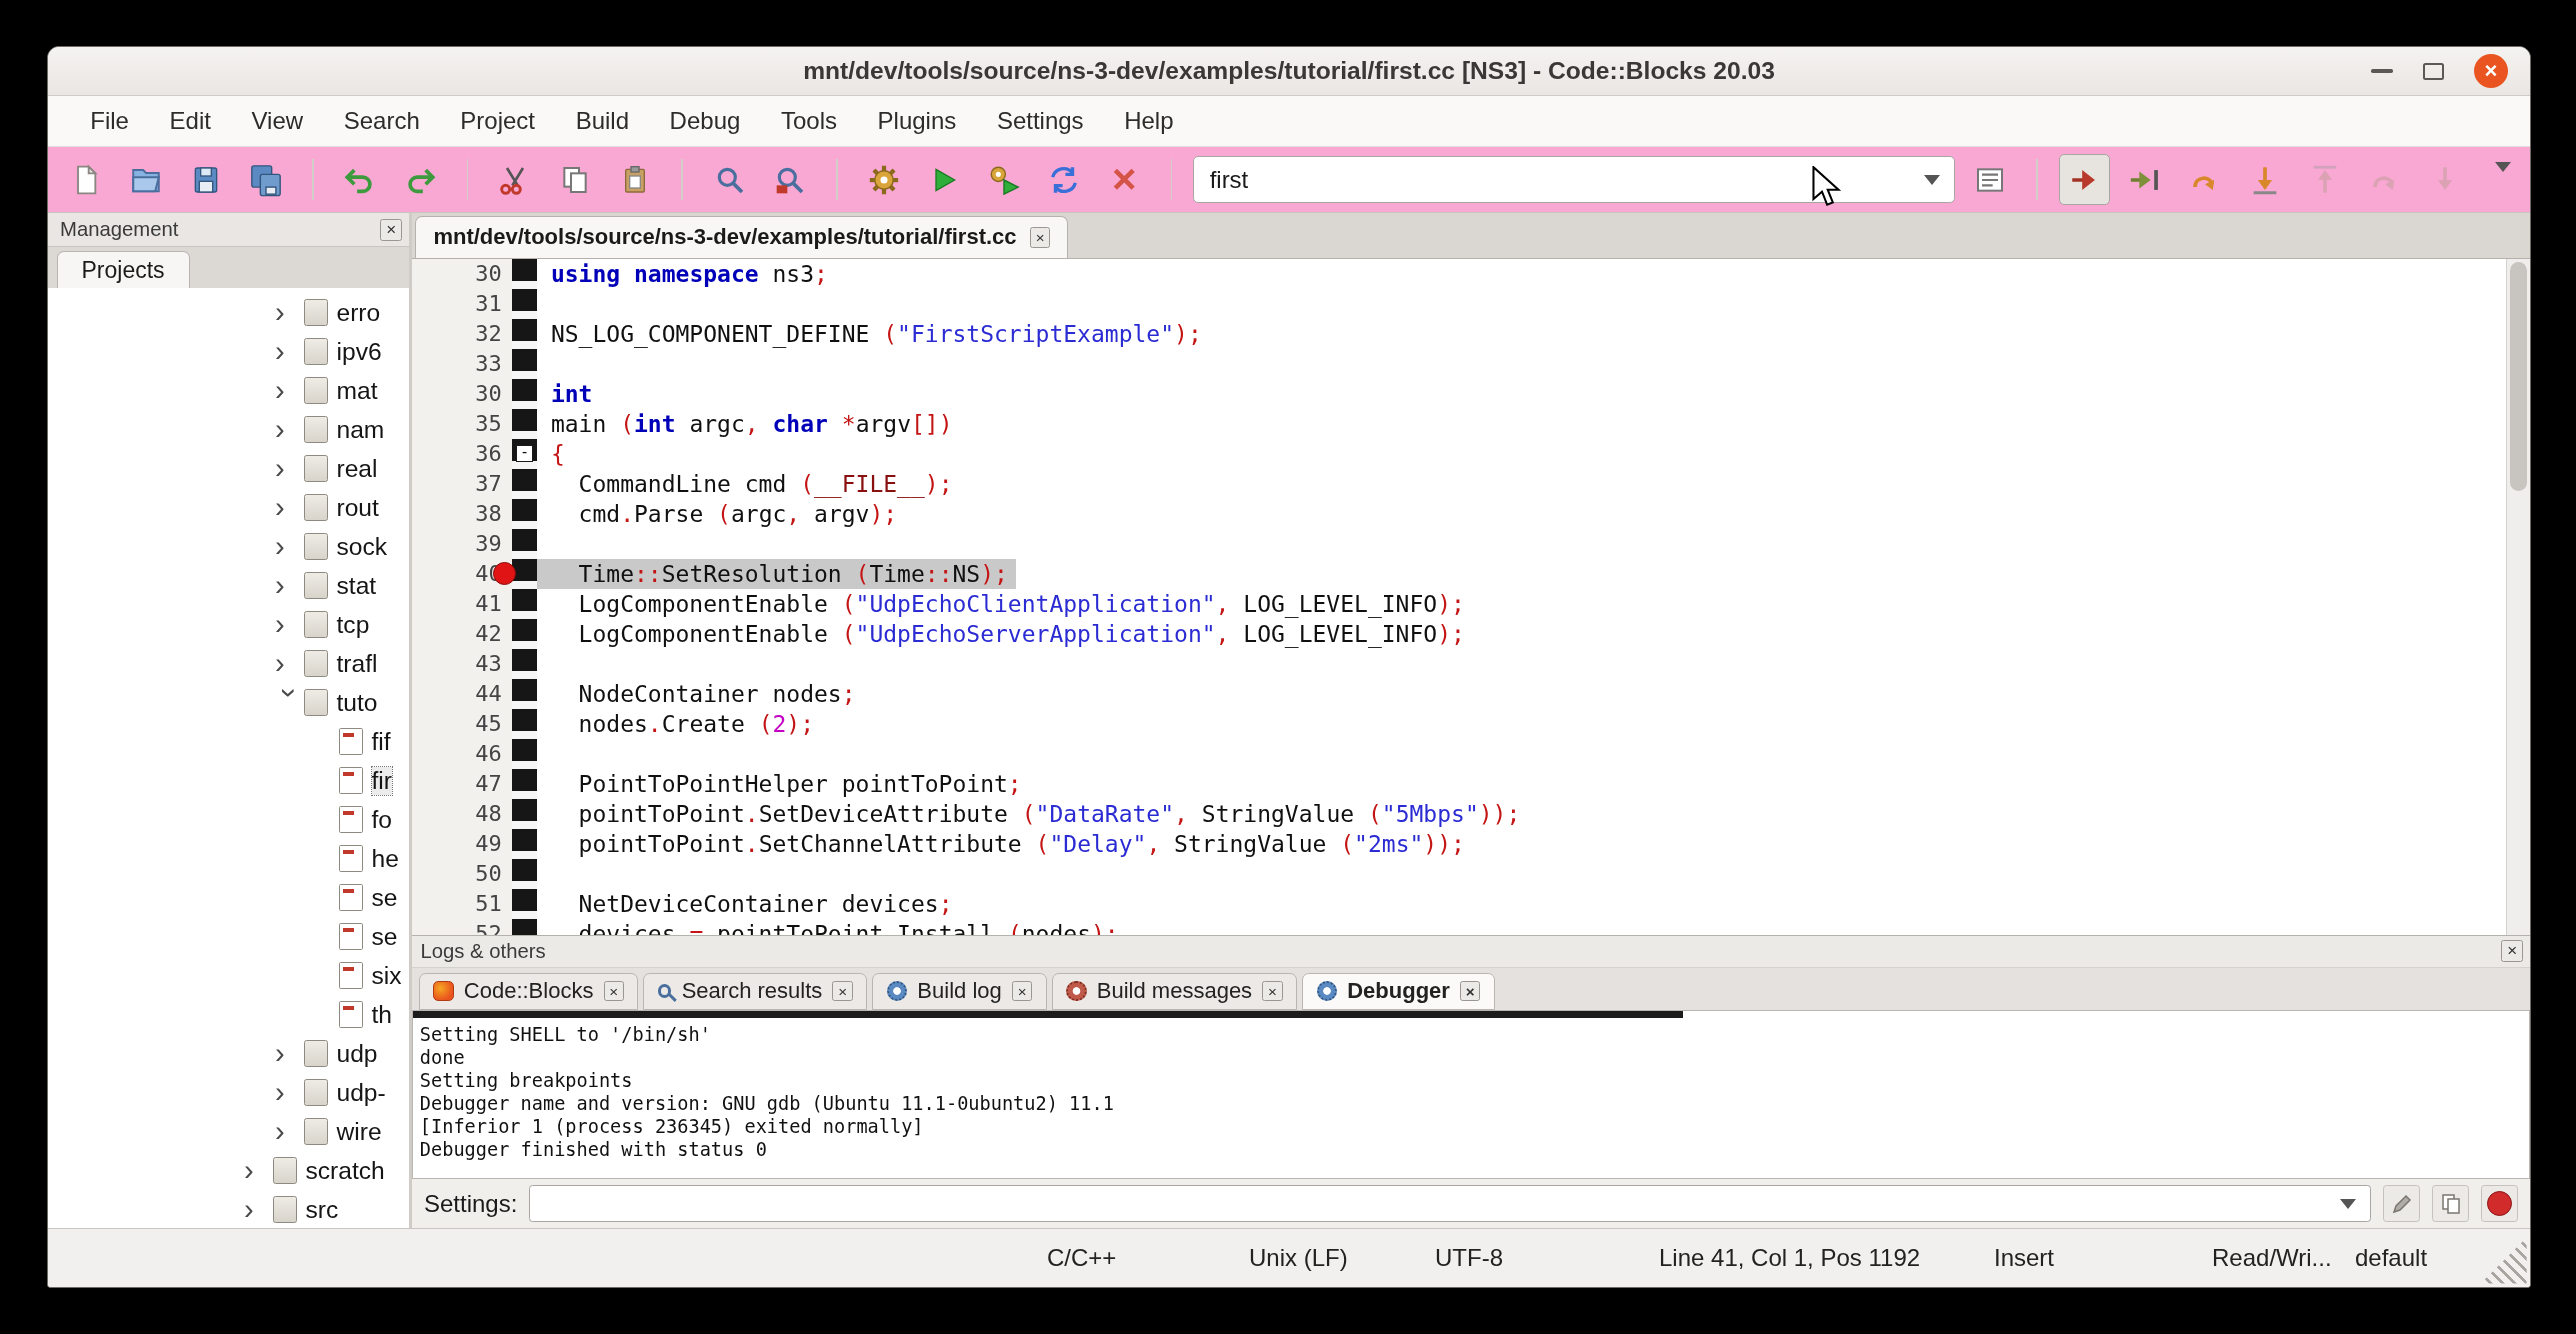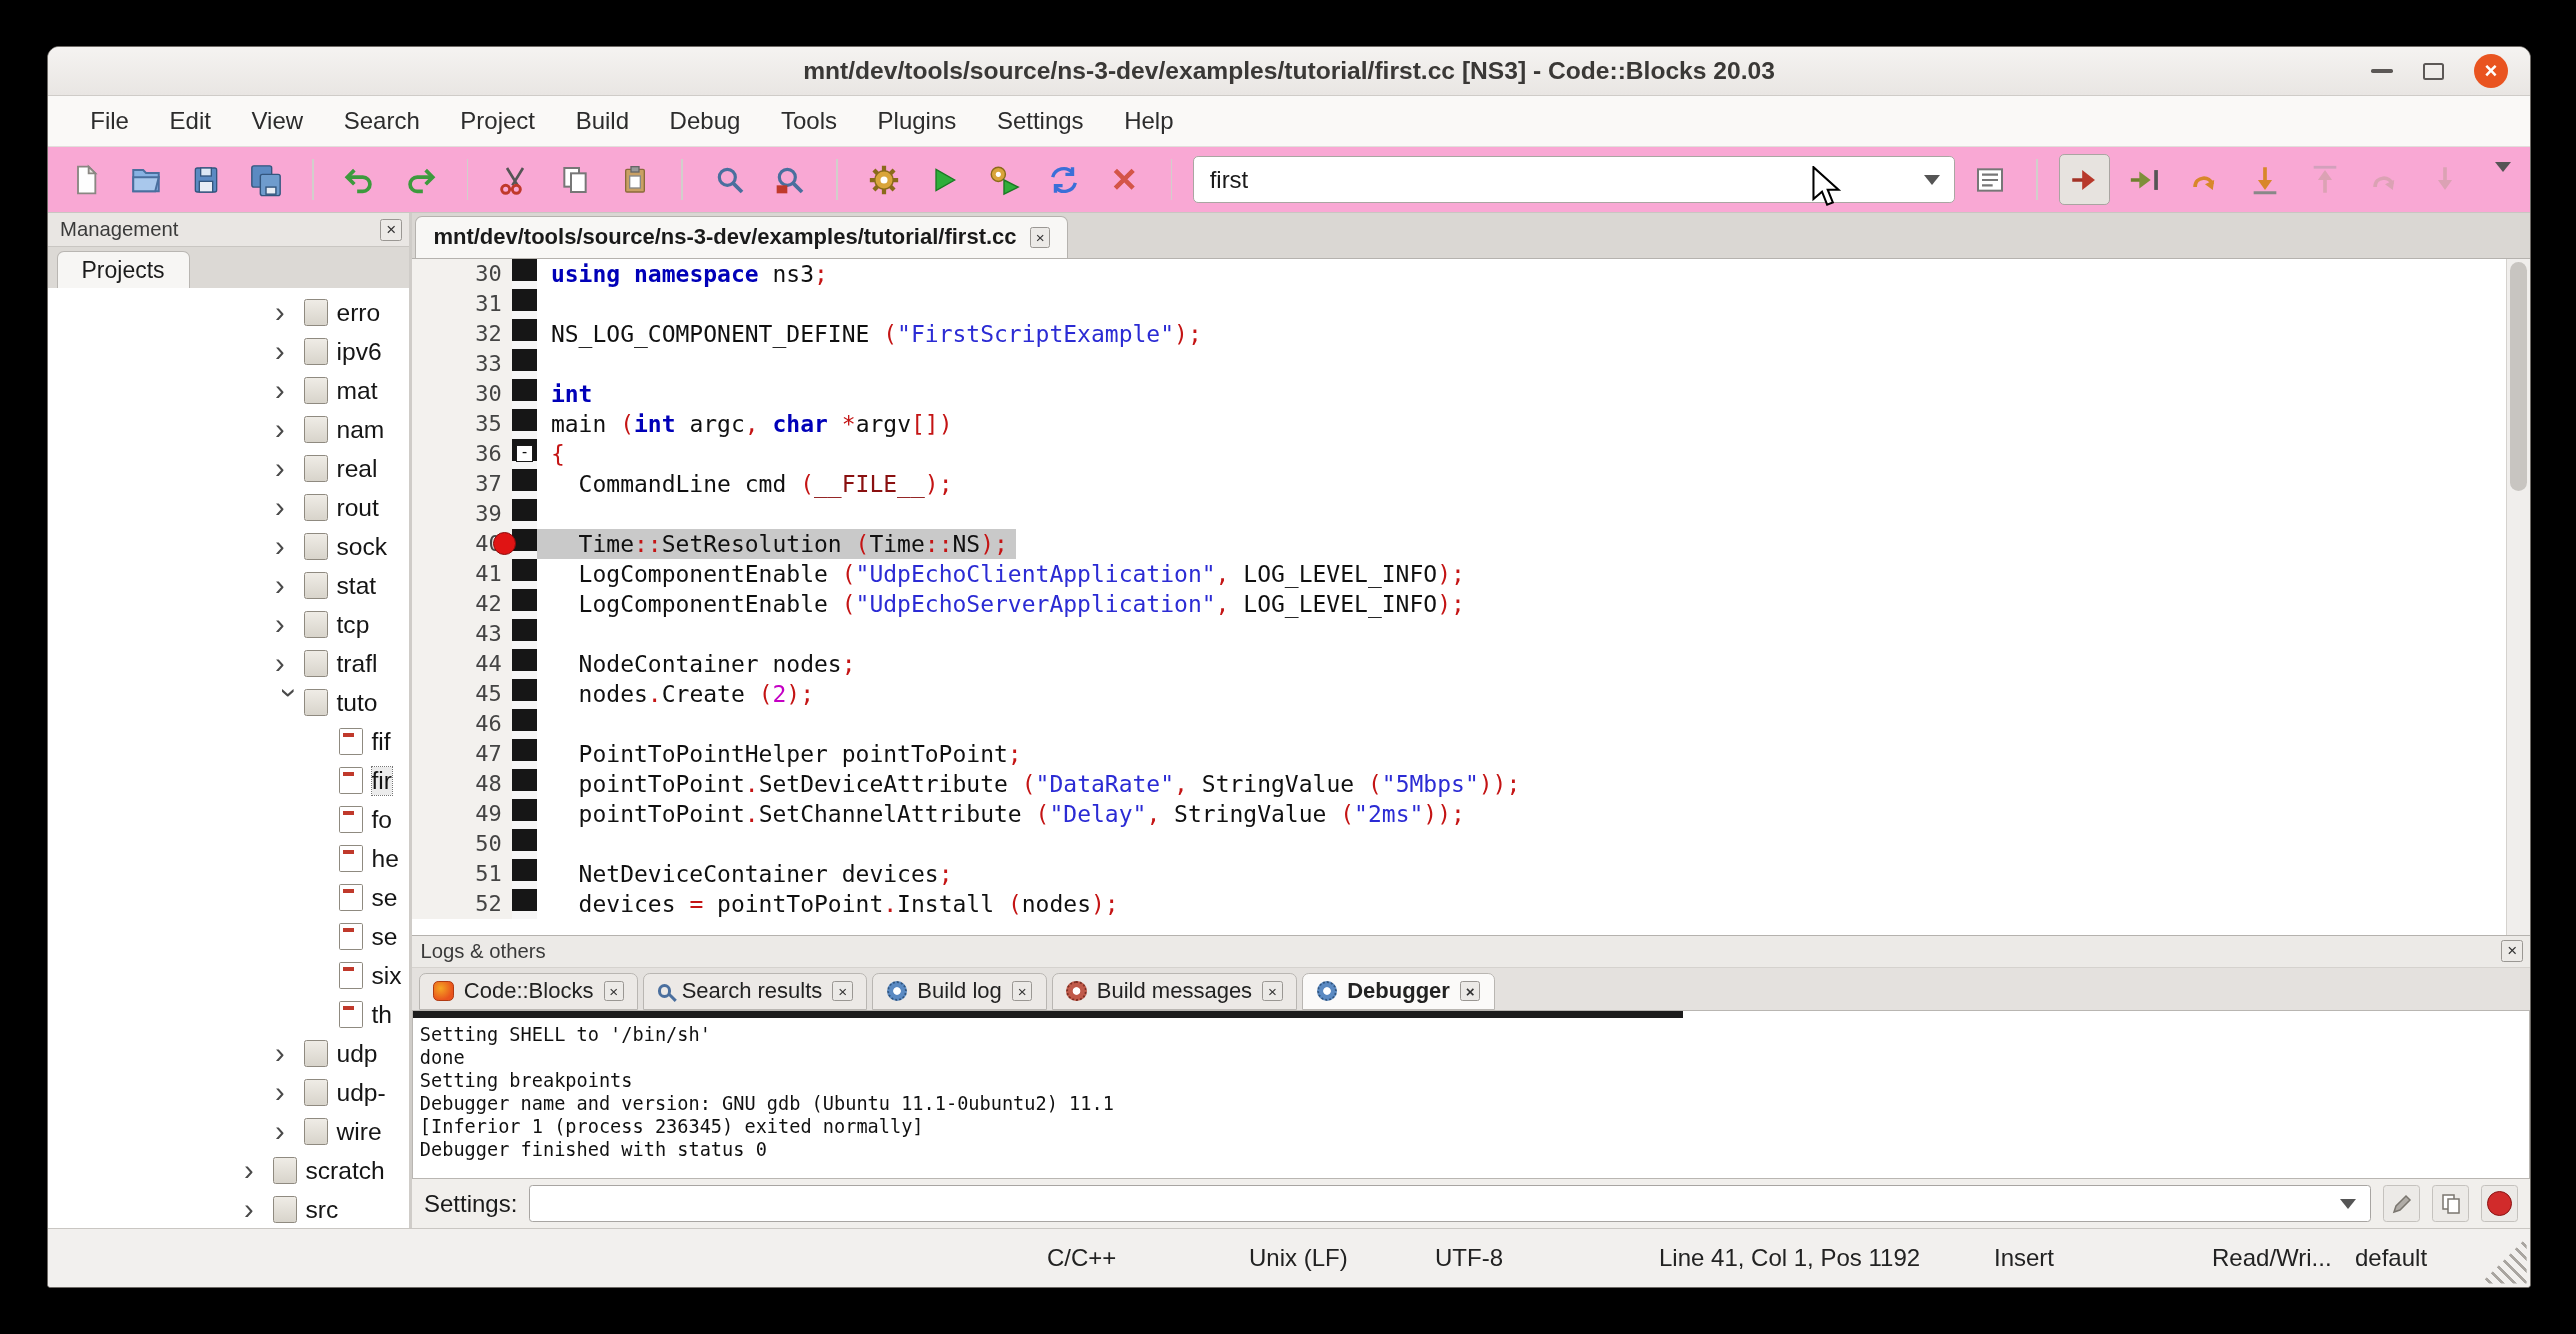--- a/index.html
+++ b/index.html
@@ -485,20 +485,25 @@
                 <span class="fold">-</span>
               </span>
               <span class="ctext"><span class="to">{</span></span>
             </div>
             <div class="code-row">
               <span class="lnum">37</span>
               <span class="strip"></span>
               <span class="ctext"><span class="tt">  CommandLine cmd </span><span class="to">(</span><span class="tm">__FILE__</span><span class="to">);</span></span>
             </div>
             <div class="code-row">
+              <span class="lnum">38</span>
+              <span class="strip"></span>
+              <span class="ctext"><span class="tt">  cmd</span><span class="to">.</span><span class="tt">Parse </span><span class="to">(</span><span class="tt">argc</span><span class="to">,</span><span class="tt"> argv</span><span class="to">);</span></span>
+            </div>
+            <div class="code-row">
               <span class="lnum">39</span>
               <span class="strip"></span>
               <span class="ctext"></span>
             </div>
             <div class="code-row">
               <span class="lnum">40</span>
               <span class="strip"></span>
               <span class="bp"></span>
               <span class="ctext hl"><span class="tt">  Time</span><span class="to">::</span><span class="tt">SetResolution </span><span class="to">(</span><span class="tt">Time</span><span class="to">::</span><span class="tt">NS</span><span class="to">);</span></span>
             </div>

